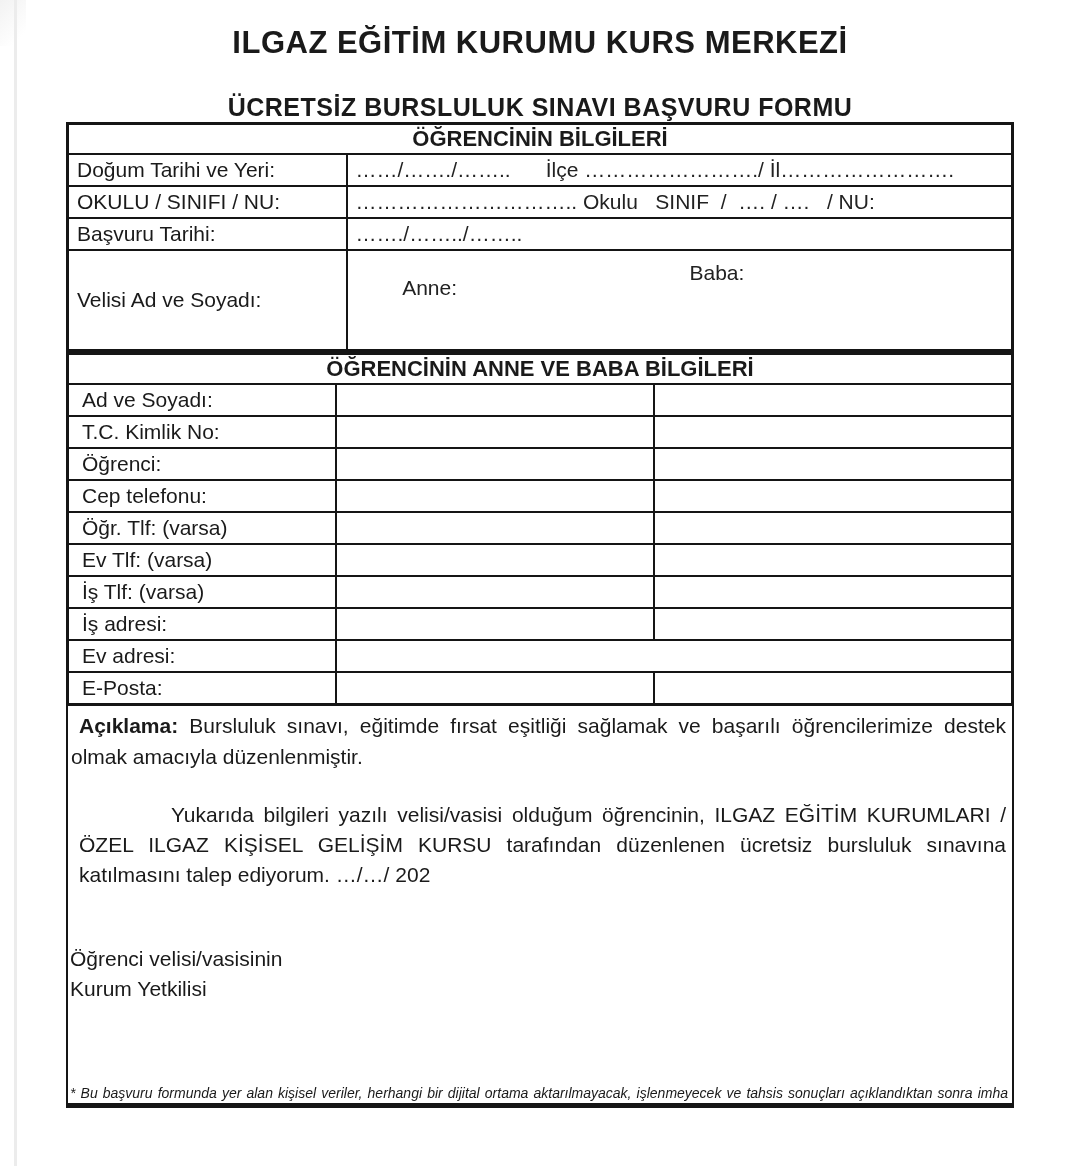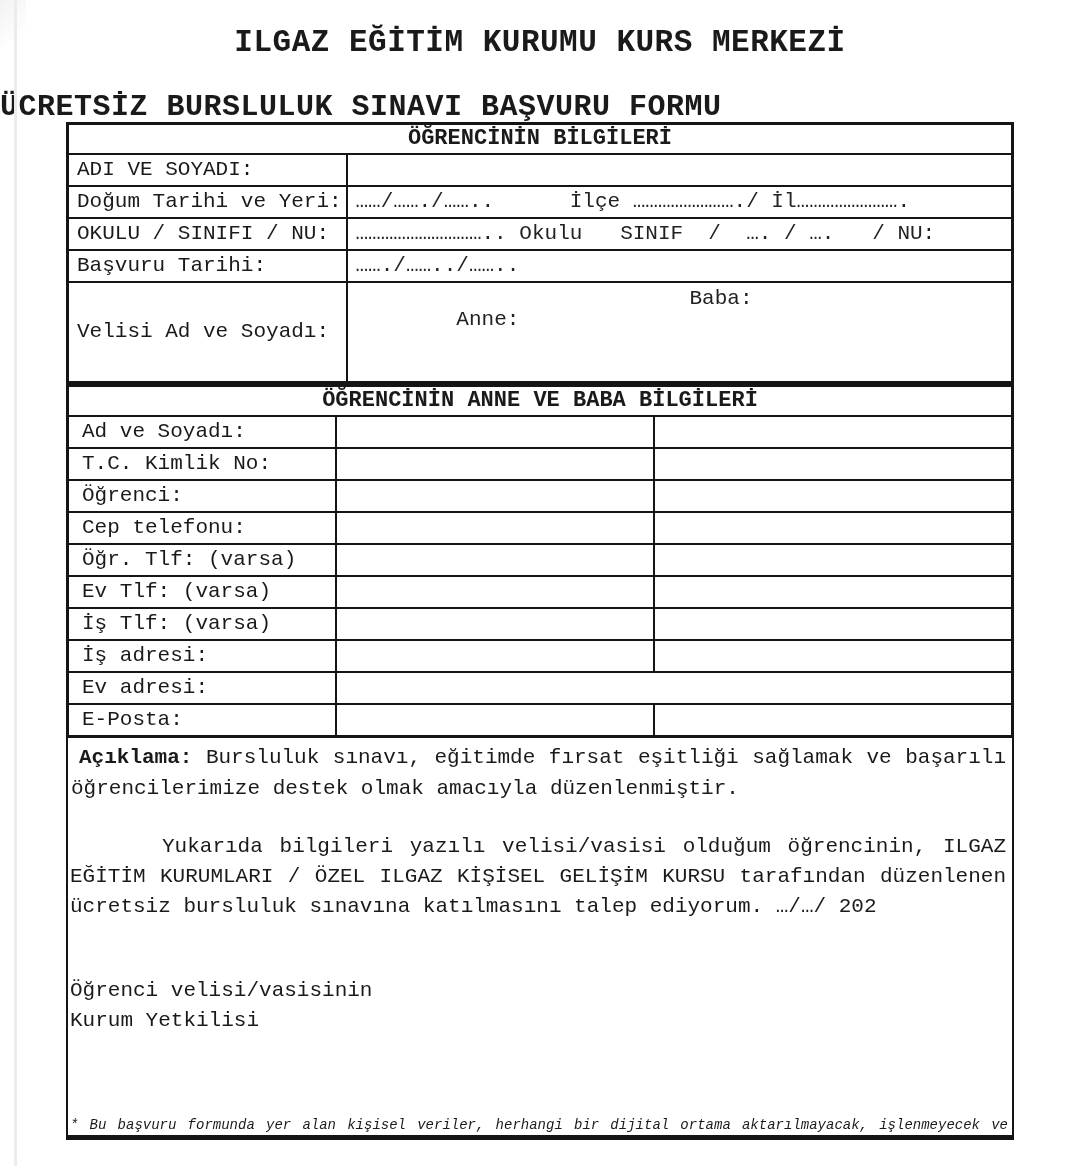--- a/index.html
+++ b/index.html
@@ -1,38 +1,38 @@
 <!DOCTYPE html>
 <html lang="tr"><head>
 <meta charset="utf-8">
 <style>
   html,body{margin:0;padding:0;background:#ffffff;}
   .page{
     position:relative;
     width:1080px;height:1166px;
     background:#ffffff;
     color:#1a1a1a;
-    font-family:Liberation Mono, monospace;
+    font-family:Liberation Sans, sans-serif;
     overflow:hidden;
   }
   .scan-edge{
     position:absolute;left:14px;top:0;width:3px;height:1166px;
     background:#ececec;
   }
   .scan-corner{
     position:absolute;left:0;top:0;width:26px;height:46px;
     background:linear-gradient(135deg,#f2f2f2 0%,#ffffff 80%);
   }
   .title{
     margin:26px 0 0;text-align:center;
     font-size:31px;line-height:34px;font-weight:bold;letter-spacing:0.5px;
   }
   .subtitle{
-    margin:32px 0 0;text-align:left;
-    font-size:30px;line-height:30px;font-weight:bold;letter-spacing:0.5px;
+    margin:32px 0 0;text-align:center;
+    font-size:25px;line-height:30px;font-weight:bold;letter-spacing:0.5px;
   }
   table.doc-table{
     border-collapse:collapse;table-layout:fixed;
     width:948px;margin:0 0 0 66px;
     border:3px solid #151515;
   }
   table.doc-table td{
     border:2px solid #151515;
     font-size:21px;line-height:24px;
     padding:1px 2px 1px 8px;
@@ -41,35 +41,35 @@
     vertical-align:middle;
   }
   table.doc-table td.thead{
     font-weight:bold;text-align:center;font-size:22px;height:26px;padding-left:2px;
   }
   .t1{margin-top:27px;}
   .t2{margin-top:28px;}
   .t2 td.lbl{padding-left:13px;}
   td.val{padding-left:10px;color:#222;}
   td.rel{position:relative;}
-  .baba-abs{position:absolute;left:342px;top:4px;}
+  .baba-abs{position:absolute;left:342px;top:10px;}
   .bottom-box{
     width:944px;margin:0 0 0 66px;
     border-left:2px solid #151515;
     border-right:2px solid #151515;
     border-bottom:5px solid #151515;
     height:397px;overflow:hidden;
   }
   .aciklama{
     margin:4px 6px 0 3px;text-indent:8px;
     font-size:21px;line-height:31px;text-align:justify;
   }
   .aciklama .b{font-weight:bold;margin-top:29px;}
   .request{
-    margin:28px 6px 0 2px;text-indent:92px;
+    margin:28px 6px 0 11px;text-indent:92px;
     font-size:21px;line-height:30px;text-align:justify;
   }
   .sig-row{
     display:flex;justify-content:space-between;
     margin:54px 18px 0 2px;
     font-size:21px;line-height:30px;flex-direction:column;
   }
   .privacy{
     margin:76px 4px 0 2px;
     font-size:14px;line-height:26px;
@@ -87,24 +87,20 @@
   <div class="subtitle">ÜCRETSİZ BURSLULUK SINAVI BAŞVURU FORMU</div>
 
   <table class="doc-table t1">
     <colgroup>
         <col style="width:279px">
         <col>
       </colgroup>
     <tbody>
         <tr>
       <td class="thead" colspan="2">ÖĞRENCİNİN BİLGİLERİ</td>
-    </tr>
-    <tr>
-      <td class="lbl">ADI VE SOYADI:</td>
-      <td class="val"></td>
     </tr>
     <tr>
       <td class="lbl">Doğum Tarihi ve Yeri:</td>
       <td class="val">……/……./……..      İlçe ……………………./ İl…………………….</td>
     </tr>
     <tr>
       <td class="lbl">OKULU / SINIFI / NU:</td>
       <td class="val">………………………….. Okulu   SINIF  /  …. / ….   / NU:</td>
     </tr>
     <tr>

